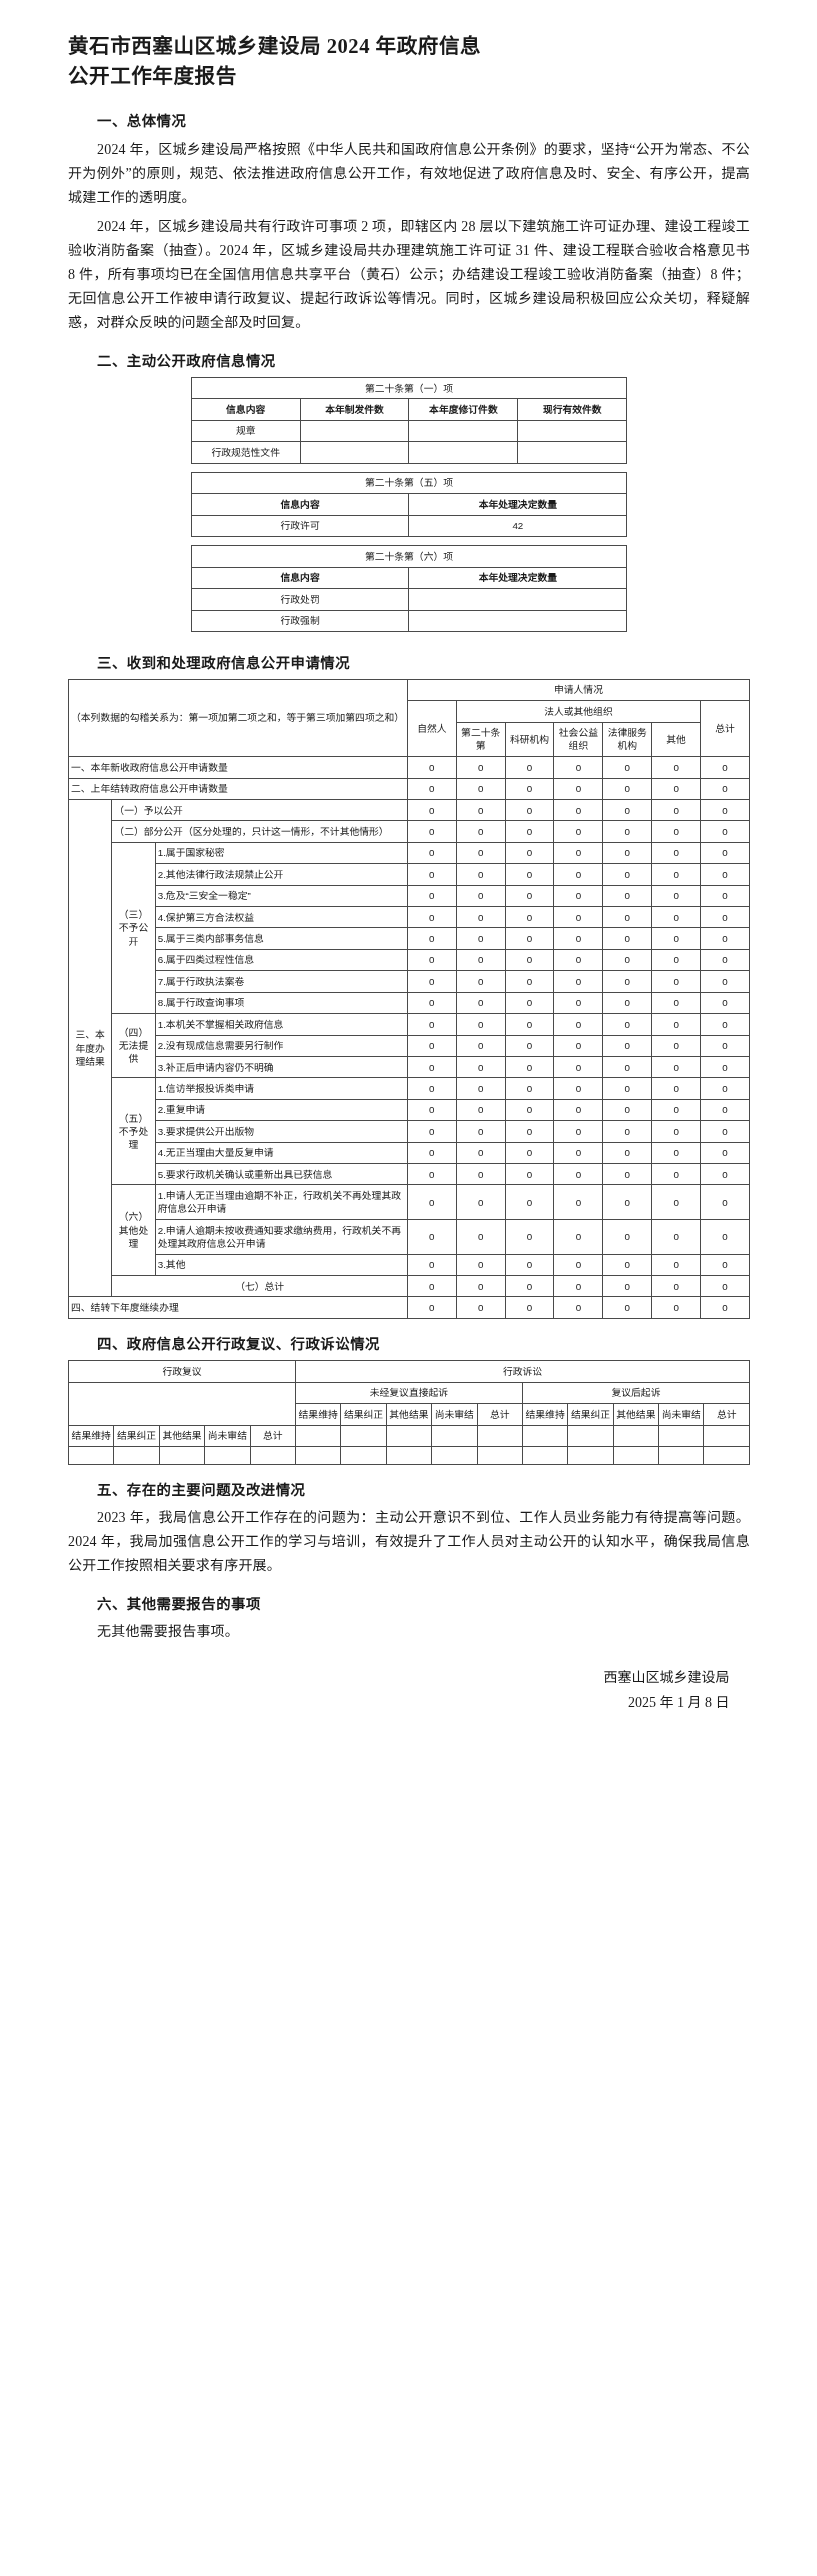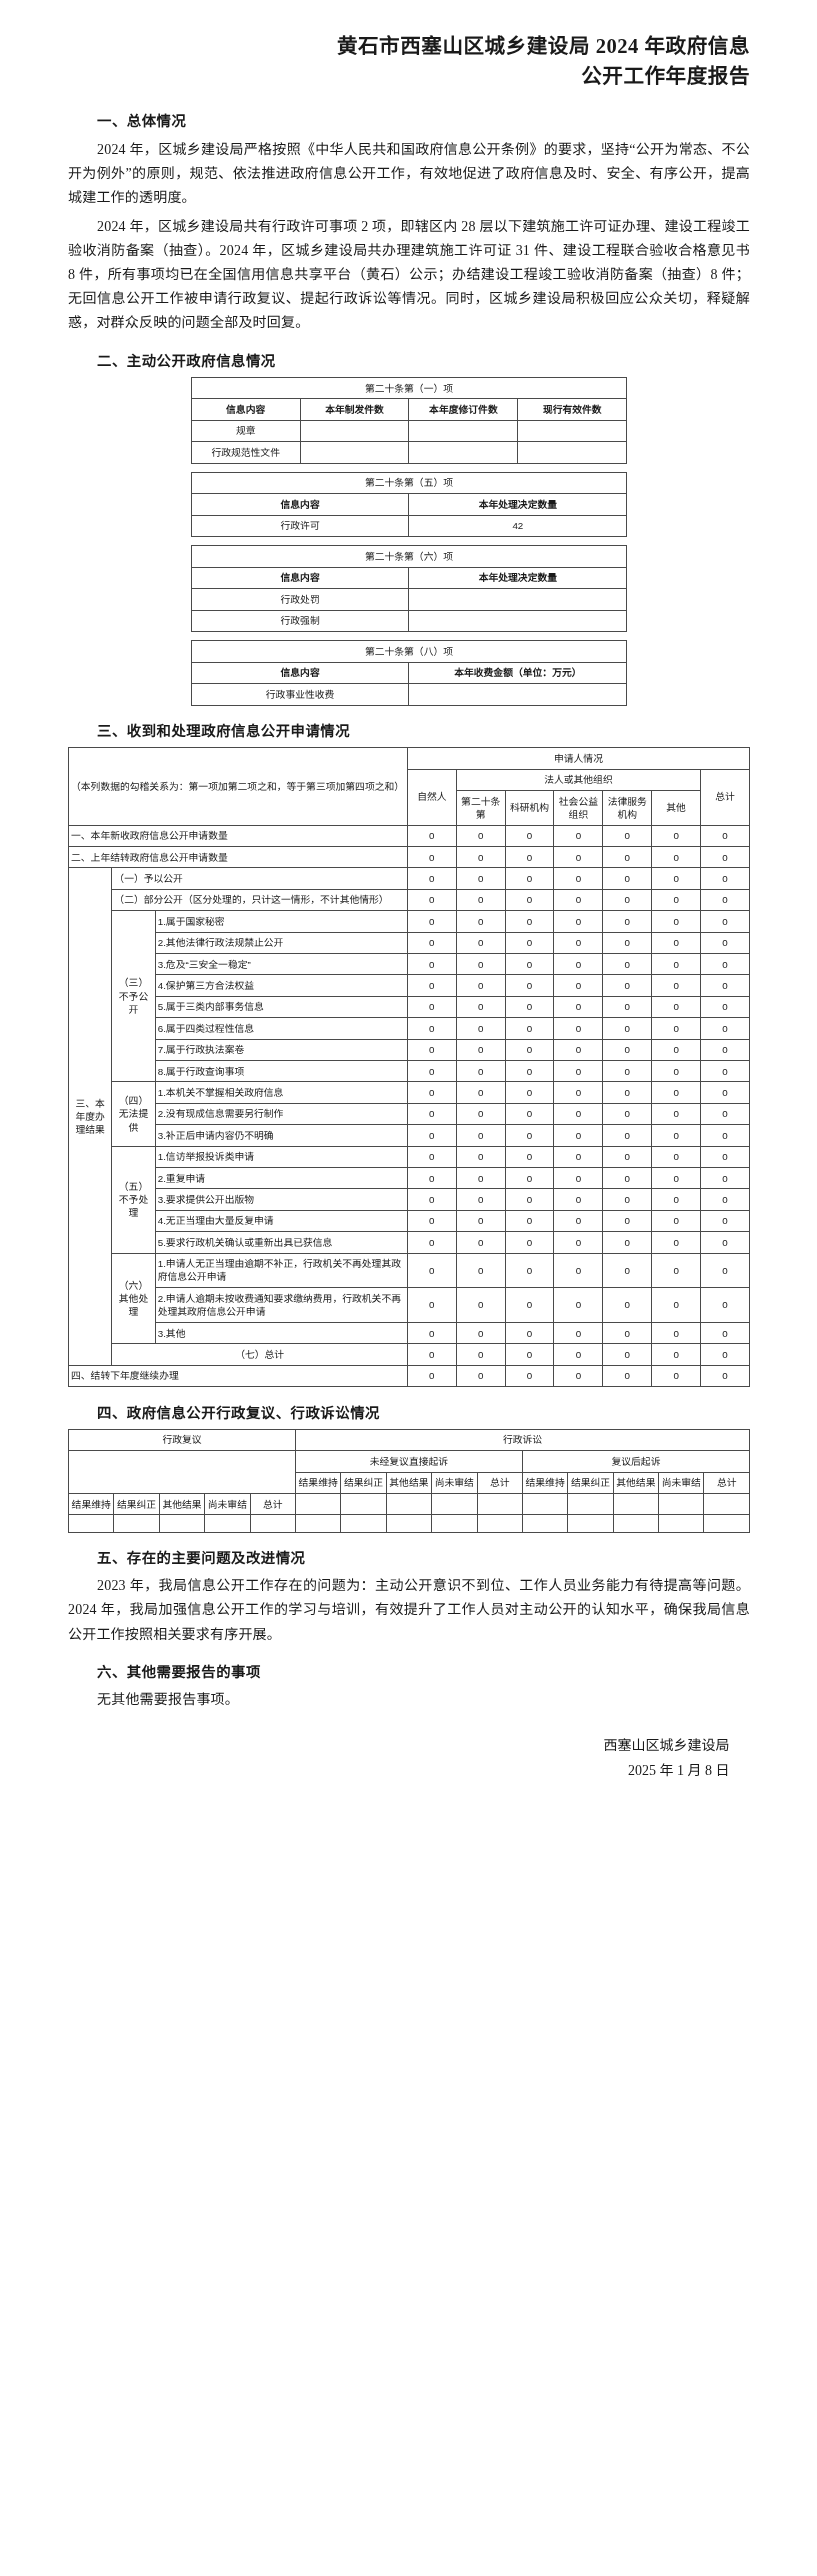--- a/index.html
+++ b/index.html
@@ -11,21 +11,21 @@
   .page {
     width: 818px;
     min-height: 3559px;
     margin: 0 auto;
     background: #ffffff;
     box-sizing: border-box;
     padding: 27px 68px 31px 68px;
     position: relative;
   }
   .doc-title {
-    text-align: right;
+    text-align: left;
     font-size: 20.6px;
     font-weight: bold;
     color: #1a1a1a;
     line-height: 1.45;
     letter-spacing: 0.5px;
     margin: 5.2px 0 17.5px 0;
   }
   .doc-title .line { display: block; }
   .section-head {
     font-size: 14.4px;
@@ -163,37 +163,20 @@
       <tr class="rowh">
         <td>行政强制</td>
         <td></td>
       </tr>
     </tbody>
       </table>
   </div>
 
   <div class="block-gap"></div>
 
-  <div class="tbl-wrap narrow">
-    <table class="grid">
-      <tbody>
-          <tr>
-        <td colspan="2">第二十条第（八）项</td>
-      </tr>
-      <tr>
-        <th style="width:45%">信息内容</th>
-        <th>本年收费金额（单位：万元）</th>
-      </tr>
-      <tr class="rowh">
-        <td>行政事业性收费</td>
-        <td></td>
-      </tr>
-    </tbody>
-      </table>
-  </div>
 
   <div class="section-head">三、收到和处理政府信息公开申请情况</div>
 
   <div class="tbl-wrap">
     <table class="grid thin">
       <colgroup>
         <col style="width:5.5%">
         <col style="width:5.5%">
         <col style="width:32%">
         <col style="width:6.2%">

